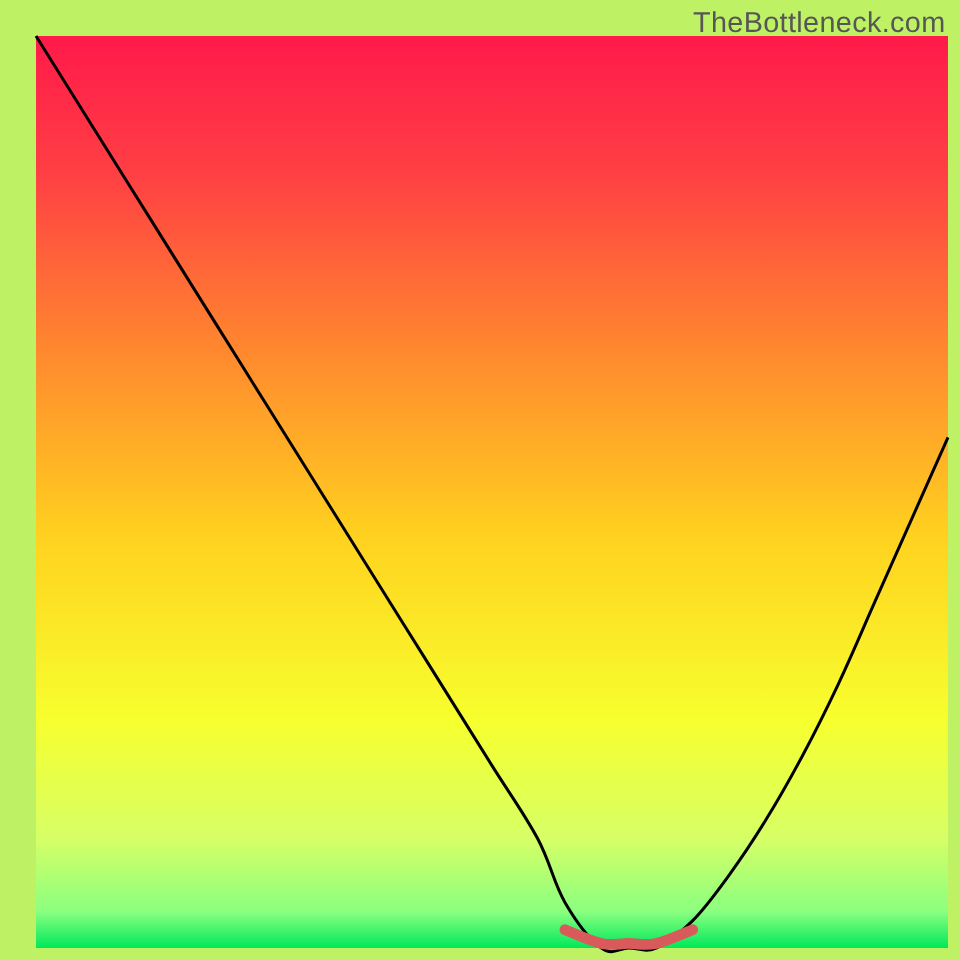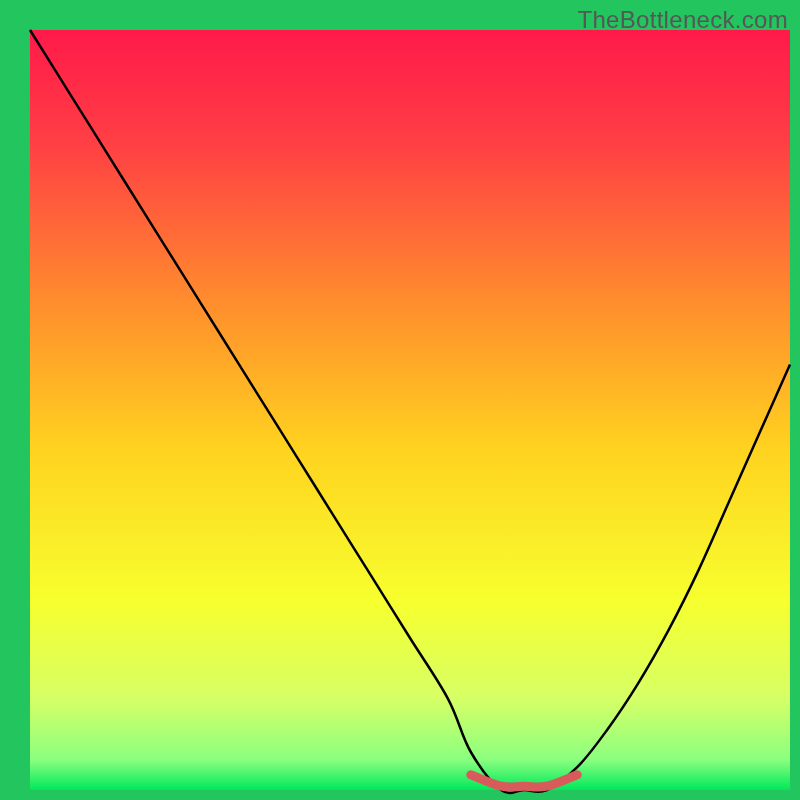--- a/index.html
+++ b/index.html
@@ -1,21 +1,21 @@
 <!DOCTYPE html>
 <html><head>
 <meta charset="utf-8">
 <style>
   * { margin: 0; padding: 0; box-sizing: border-box; }
   html, body { width: 800px; height: 800px; overflow: hidden; background: #000; }
   .container {
     position: relative;
     width: 800px;
     height: 800px;
-    background: #22c55e;
+    background: #bef264;
   }
   .watermark {
     position: absolute;
     top: 6px;
     right: 12px;
     font-family: Arial, Helvetica, sans-serif;
     font-size: 24px;
     color: #565656;
     letter-spacing: 0.3px;
     z-index: 10;

